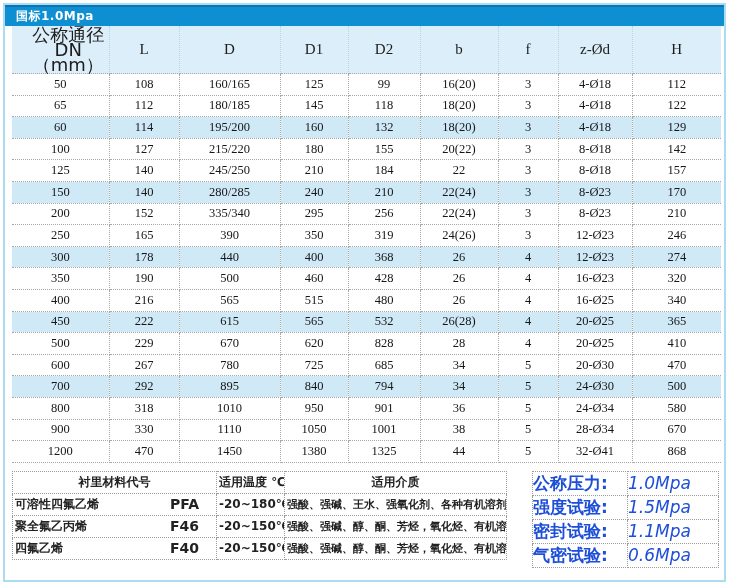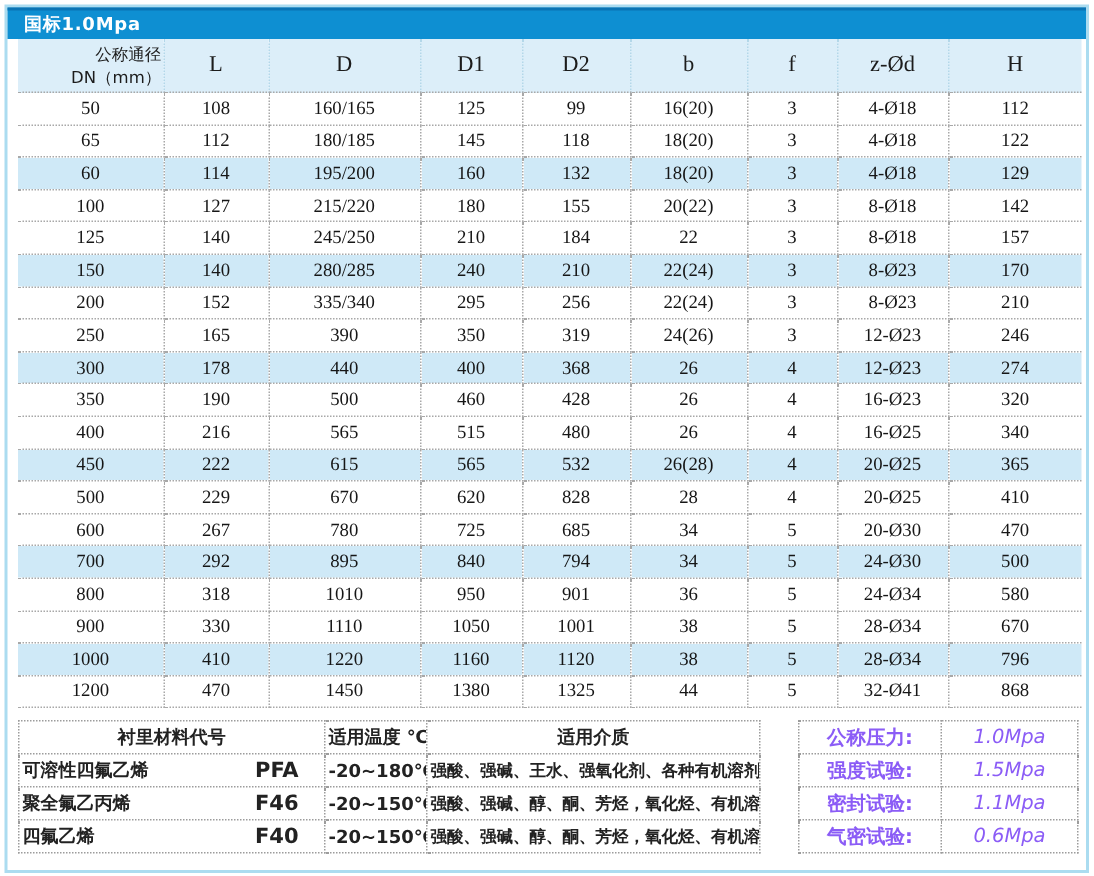--- a/index.html
+++ b/index.html
@@ -11,22 +11,22 @@
   
   table{border-collapse:collapse;table-layout:fixed;}
   .main-table{width:709px;margin-left:7px;}
   .main-table thead th{
     background:#dceef9;height:33px;font-family:"Liberation Serif","DejaVu Serif",serif;
     font-size:15px;font-weight:normal;color:#1c1c1c;text-align:center;
     border-right:1px dotted #b3d7e9;border-bottom:1px dotted #a8a8a8;
   }
   .main-table thead th:last-child{border-right:none;}
   .main-table thead th.dn-th{
-    font-family:"DejaVu Sans","Liberation Sans",sans-serif;font-size:11px;
-    text-align:right;padding-left:17px;line-height:15px;
+    font-family:"DejaVu Sans","Liberation Sans",sans-serif;font-size:18px;
+    text-align:center;padding-left:17px;line-height:15px;
   }
   .main-table tbody td{
     height:20.6px;text-align:center;font-family:"Liberation Serif","DejaVu Serif",serif;
     font-size:12.5px;color:#161616;border-right:1px dotted #a8a8a8;border-bottom:1px dotted #a8a8a8;
     padding:0;white-space:nowrap;overflow:hidden;
   }
   .main-table tbody td:last-child{border-right:none;}
   .main-table tbody tr.hl td{background:#cfe9f7;}
   
   .bottom{display:flex;justify-content:space-between;margin:8px 5px 0 7px;align-items:flex-start;}
@@ -34,21 +34,21 @@
   .mat-table th,.mat-table td{
     border:1px dotted #9c9c9c;height:21px;font-size:12px;color:#222222;
     text-align:center;font-weight:600;padding:0 2px;white-space:nowrap;overflow:hidden;
   }
   .mat-table .media-cell{font-size:11px;letter-spacing:0;}
   .mat-name-wrap{display:flex;align-items:center;}
   .mat-name{flex:1;text-align:left;}
   .mat-code{width:44px;text-align:left;font-weight:600;font-size:14px;}
   .press-table{width:186px;}
   .press-table td{
-    border:1px dotted #9c9c9c;height:21px;font-size:13px;color:#8b5cf6;text-align:center;
+    border:1px dotted #9c9c9c;height:21px;font-size:17px;color:#1d4ed8;
     padding:0;white-space:nowrap;
   }
   .press-table td.pl{font-weight:600;}
   .press-table td.pv{font-weight:normal;font-style:italic;}
 </style>
 </head>
 <body>
 
 <div class="page">
 
@@ -265,31 +265,20 @@
           <td>900</td>
           <td>330</td>
           <td>1110</td>
           <td>1050</td>
           <td>1001</td>
           <td>38</td>
           <td>5</td>
           <td>28-Ø34</td>
           <td>670</td>
         </tr>
-        <tr class="hl">
-          <td>1000</td>
-          <td>410</td>
-          <td>1220</td>
-          <td>1160</td>
-          <td>1120</td>
-          <td>38</td>
-          <td>5</td>
-          <td>28-Ø34</td>
-          <td>796</td>
-        </tr>
         <tr>
           <td>1200</td>
           <td>470</td>
           <td>1450</td>
           <td>1380</td>
           <td>1325</td>
           <td>44</td>
           <td>5</td>
           <td>32-Ø41</td>
           <td>868</td>

